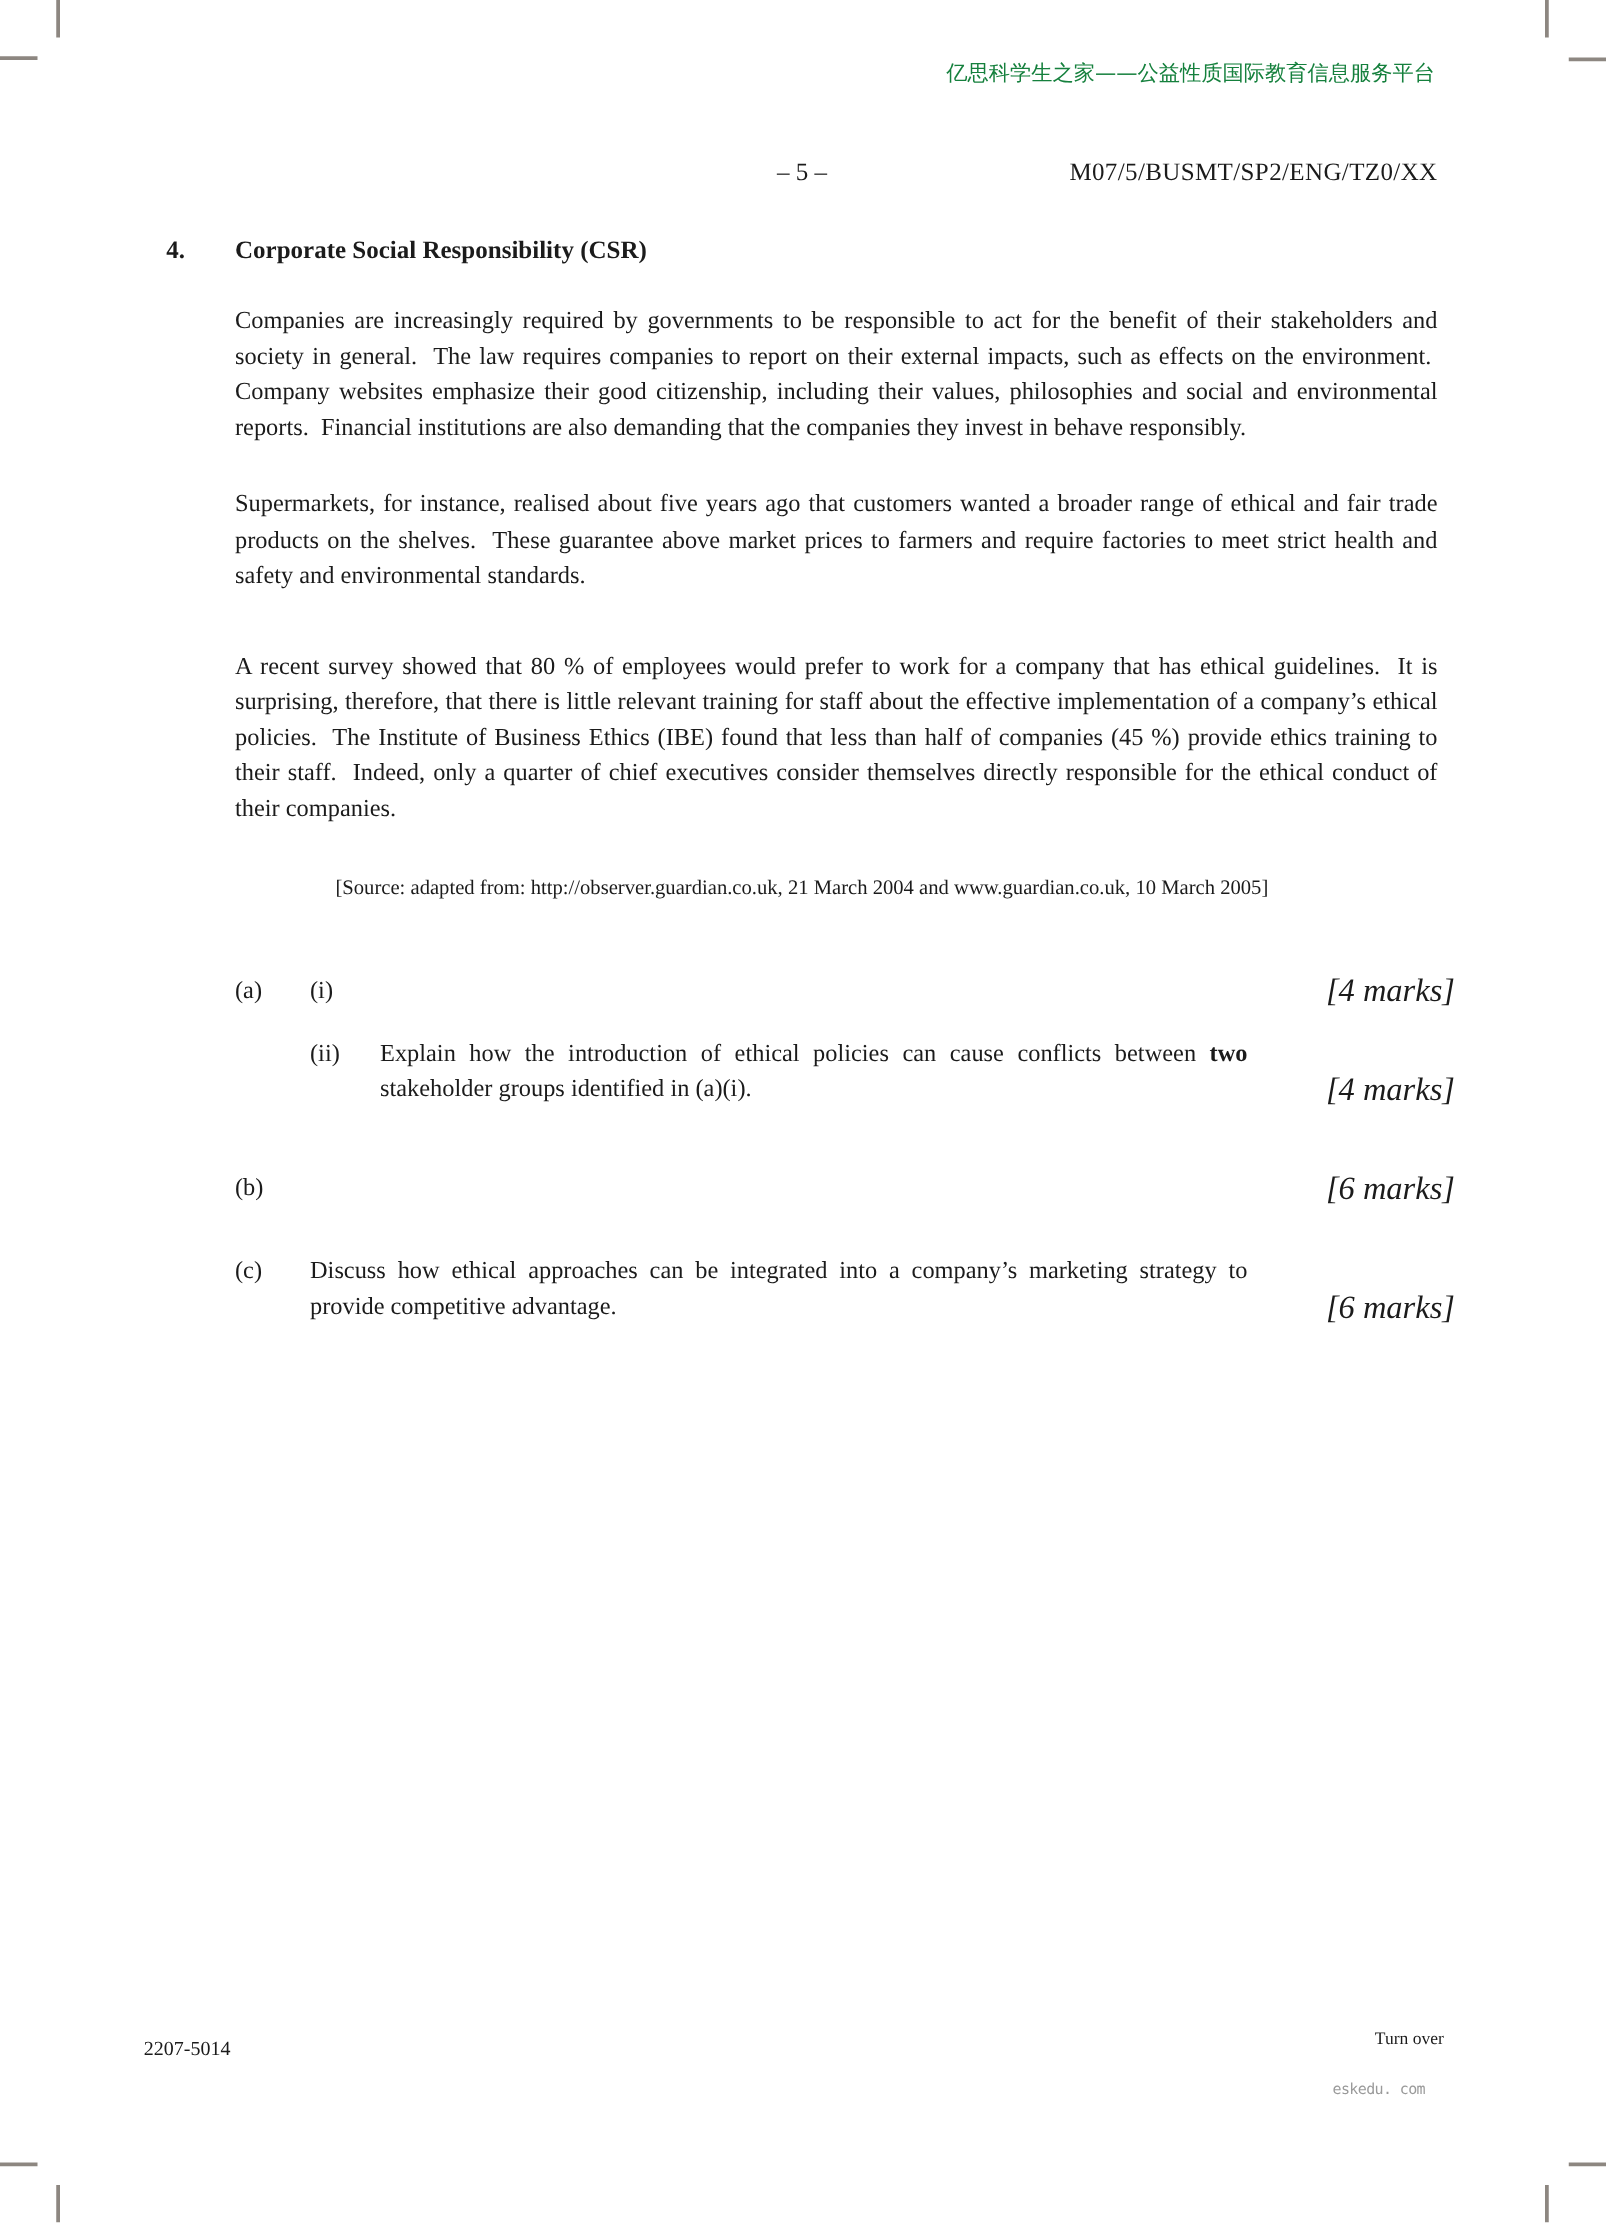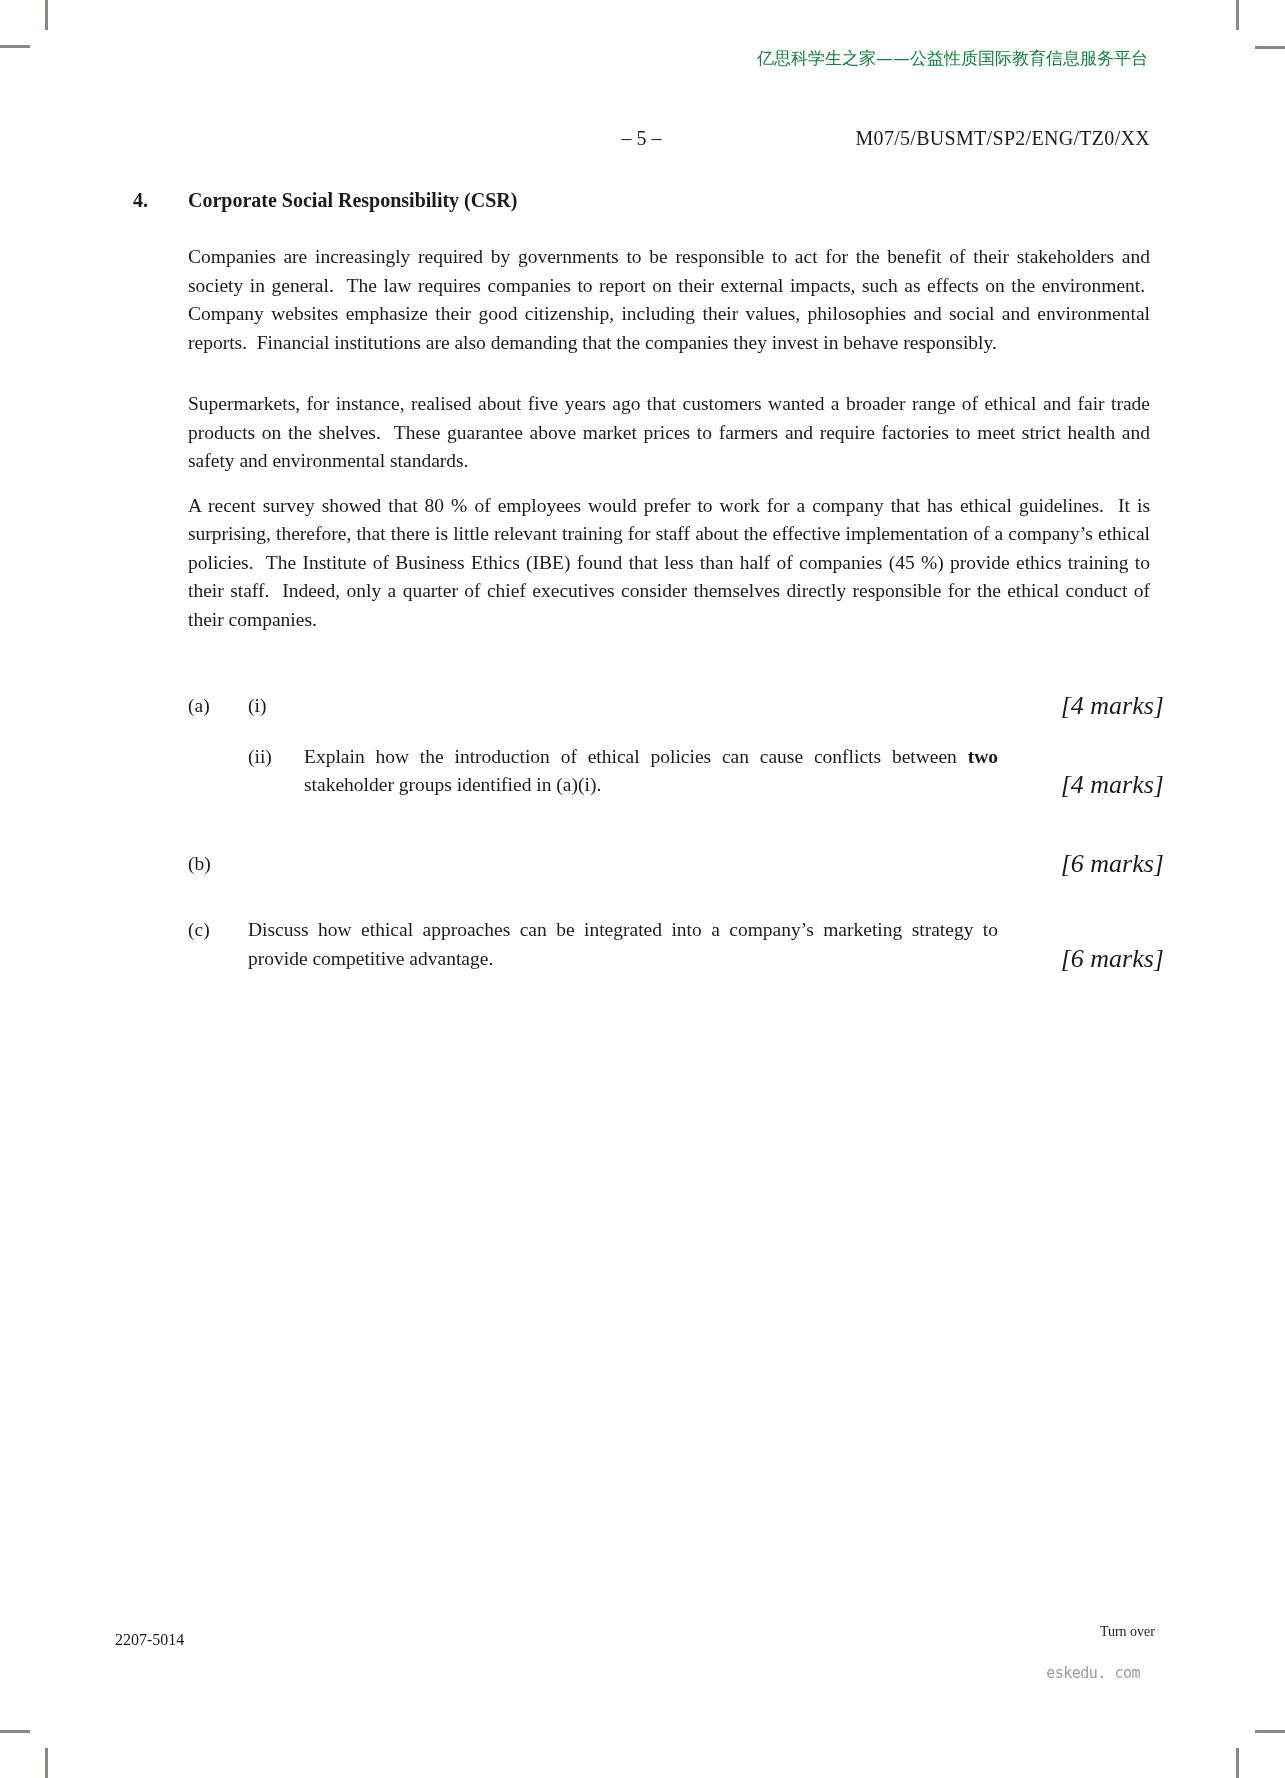--- a/index.html
+++ b/index.html
@@ -26,21 +26,21 @@
   .page-header{position:absolute;top:127px;left:133px;width:1017px;height:26px;font-size:20px;}
   .page-num{position:absolute;left:50%;transform:translateX(-50%);}
   .paper-code{position:absolute;right:0;letter-spacing:0.3px;}
 
   .content{position:absolute;top:186px;left:133px;width:1017px;font-size:19.5px;line-height:28.5px;}
   .q-header{position:relative;margin-left:55px;font-weight:bold;font-size:20px;line-height:28px;}
   .q-num{position:absolute;left:-55px;top:0;}
   p.para{margin:0 0 0 55px;width:962px;text-align:justify;}
   p.p1{margin-top:29px;}
   p.p2{margin-top:33px;}
-  p.p3{margin-top:16px;}
+  p.p3{margin-top:44px;}
   .source{margin-top:36px;text-align:center;font-size:16.5px;line-height:23px;}
 
   .questions{margin-left:55px;width:962px;}
   .q-row{display:grid;grid-template-columns:60px 56px 1fr 152px;align-items:start;}
   .q-row .cell-label{grid-column:1;}
   .q-row .cell-sub{grid-column:2;}
   .q-row .cell-text{grid-column:3;text-align:justify;}
   .q-row.wide .cell-text{grid-column:2 / 4;}
   .q-row .cell-marks{grid-column:4;text-align:right;font-style:italic;font-size:26px;align-self:end;margin-right:-14px;white-space:nowrap;}
   .q-row.inline-marks .cell-marks{align-self:start;}
@@ -48,21 +48,21 @@
   .q-row.r1{margin-top:22px;}
   .q-row.r2{margin-top:50px;}
   .q-row.r3{margin-top:38px;}
   .bold{font-weight:bold;}
 
   .footer-code{position:absolute;left:115px;top:1631px;font-size:16px;}
   .turn-over{position:absolute;right:130px;top:1624px;font-size:14px;font-weight:normal;}
   .wm-bottom{
     position:absolute;right:145px;top:1664px;
     font-family:"DejaVu Sans Mono", monospace;
-    font-size:15px;color:#9a9a9a;letter-spacing:-0.5px;
+    font-size:12px;color:#9a9a9a;letter-spacing:-0.5px;
   }
 </style>
 </head>
 <body>
 
 <div class="crop cm-tl-v"></div>
 <div class="crop cm-tl-h"></div>
 <div class="crop cm-tr-v"></div>
 <div class="crop cm-tr-h"></div>
 <div class="crop cm-bl-h"></div>
@@ -81,20 +81,21 @@
 
   <div class="q-header">
     <span class="q-num">4.</span>
     <span>Corporate Social Responsibility (CSR)</span>
   </div>
 
   <p class="para p1">Companies are increasingly required by governments to be responsible to act for the benefit of their stakeholders and society in general.&nbsp; The law requires companies to report on their external impacts, such as effects on the environment.&nbsp; Company websites emphasize their good citizenship, including their values, philosophies and social and environmental reports.&nbsp; Financial institutions are also demanding that the companies they invest in behave responsibly.</p>
   <p class="para p2">Supermarkets, for instance, realised about five years ago that customers wanted a broader range of ethical and fair trade products on the shelves.&nbsp; These guarantee above market prices to farmers and require factories to meet strict health and safety and environmental standards.</p>
   <p class="para p3">A recent survey showed that 80&nbsp;% of employees would prefer to work for a company that has ethical guidelines.&nbsp; It is surprising, therefore, that there is little relevant training for staff about the effective implementation of a company’s ethical policies.&nbsp; The Institute of Business Ethics (IBE) found that less than half of companies (45&nbsp;%) provide ethics training to their staff.&nbsp; Indeed, only a quarter of chief executives consider themselves directly responsible for the ethical conduct of their companies.</p>
 
+  <div class="source">[Source: adapted from: http://observer.guardian.co.uk, 21 March 2004 and www.guardian.co.uk, 10 March 2005]</div>
 
   <div class="questions">
 
     <div class="q-row r0 inline-marks">
       <span class="cell-label">(a)</span>
       <span class="cell-sub">(i)</span>
       <span class="cell-marks">[4 marks]</span>
     </div>
 
     <div class="q-row r1">

